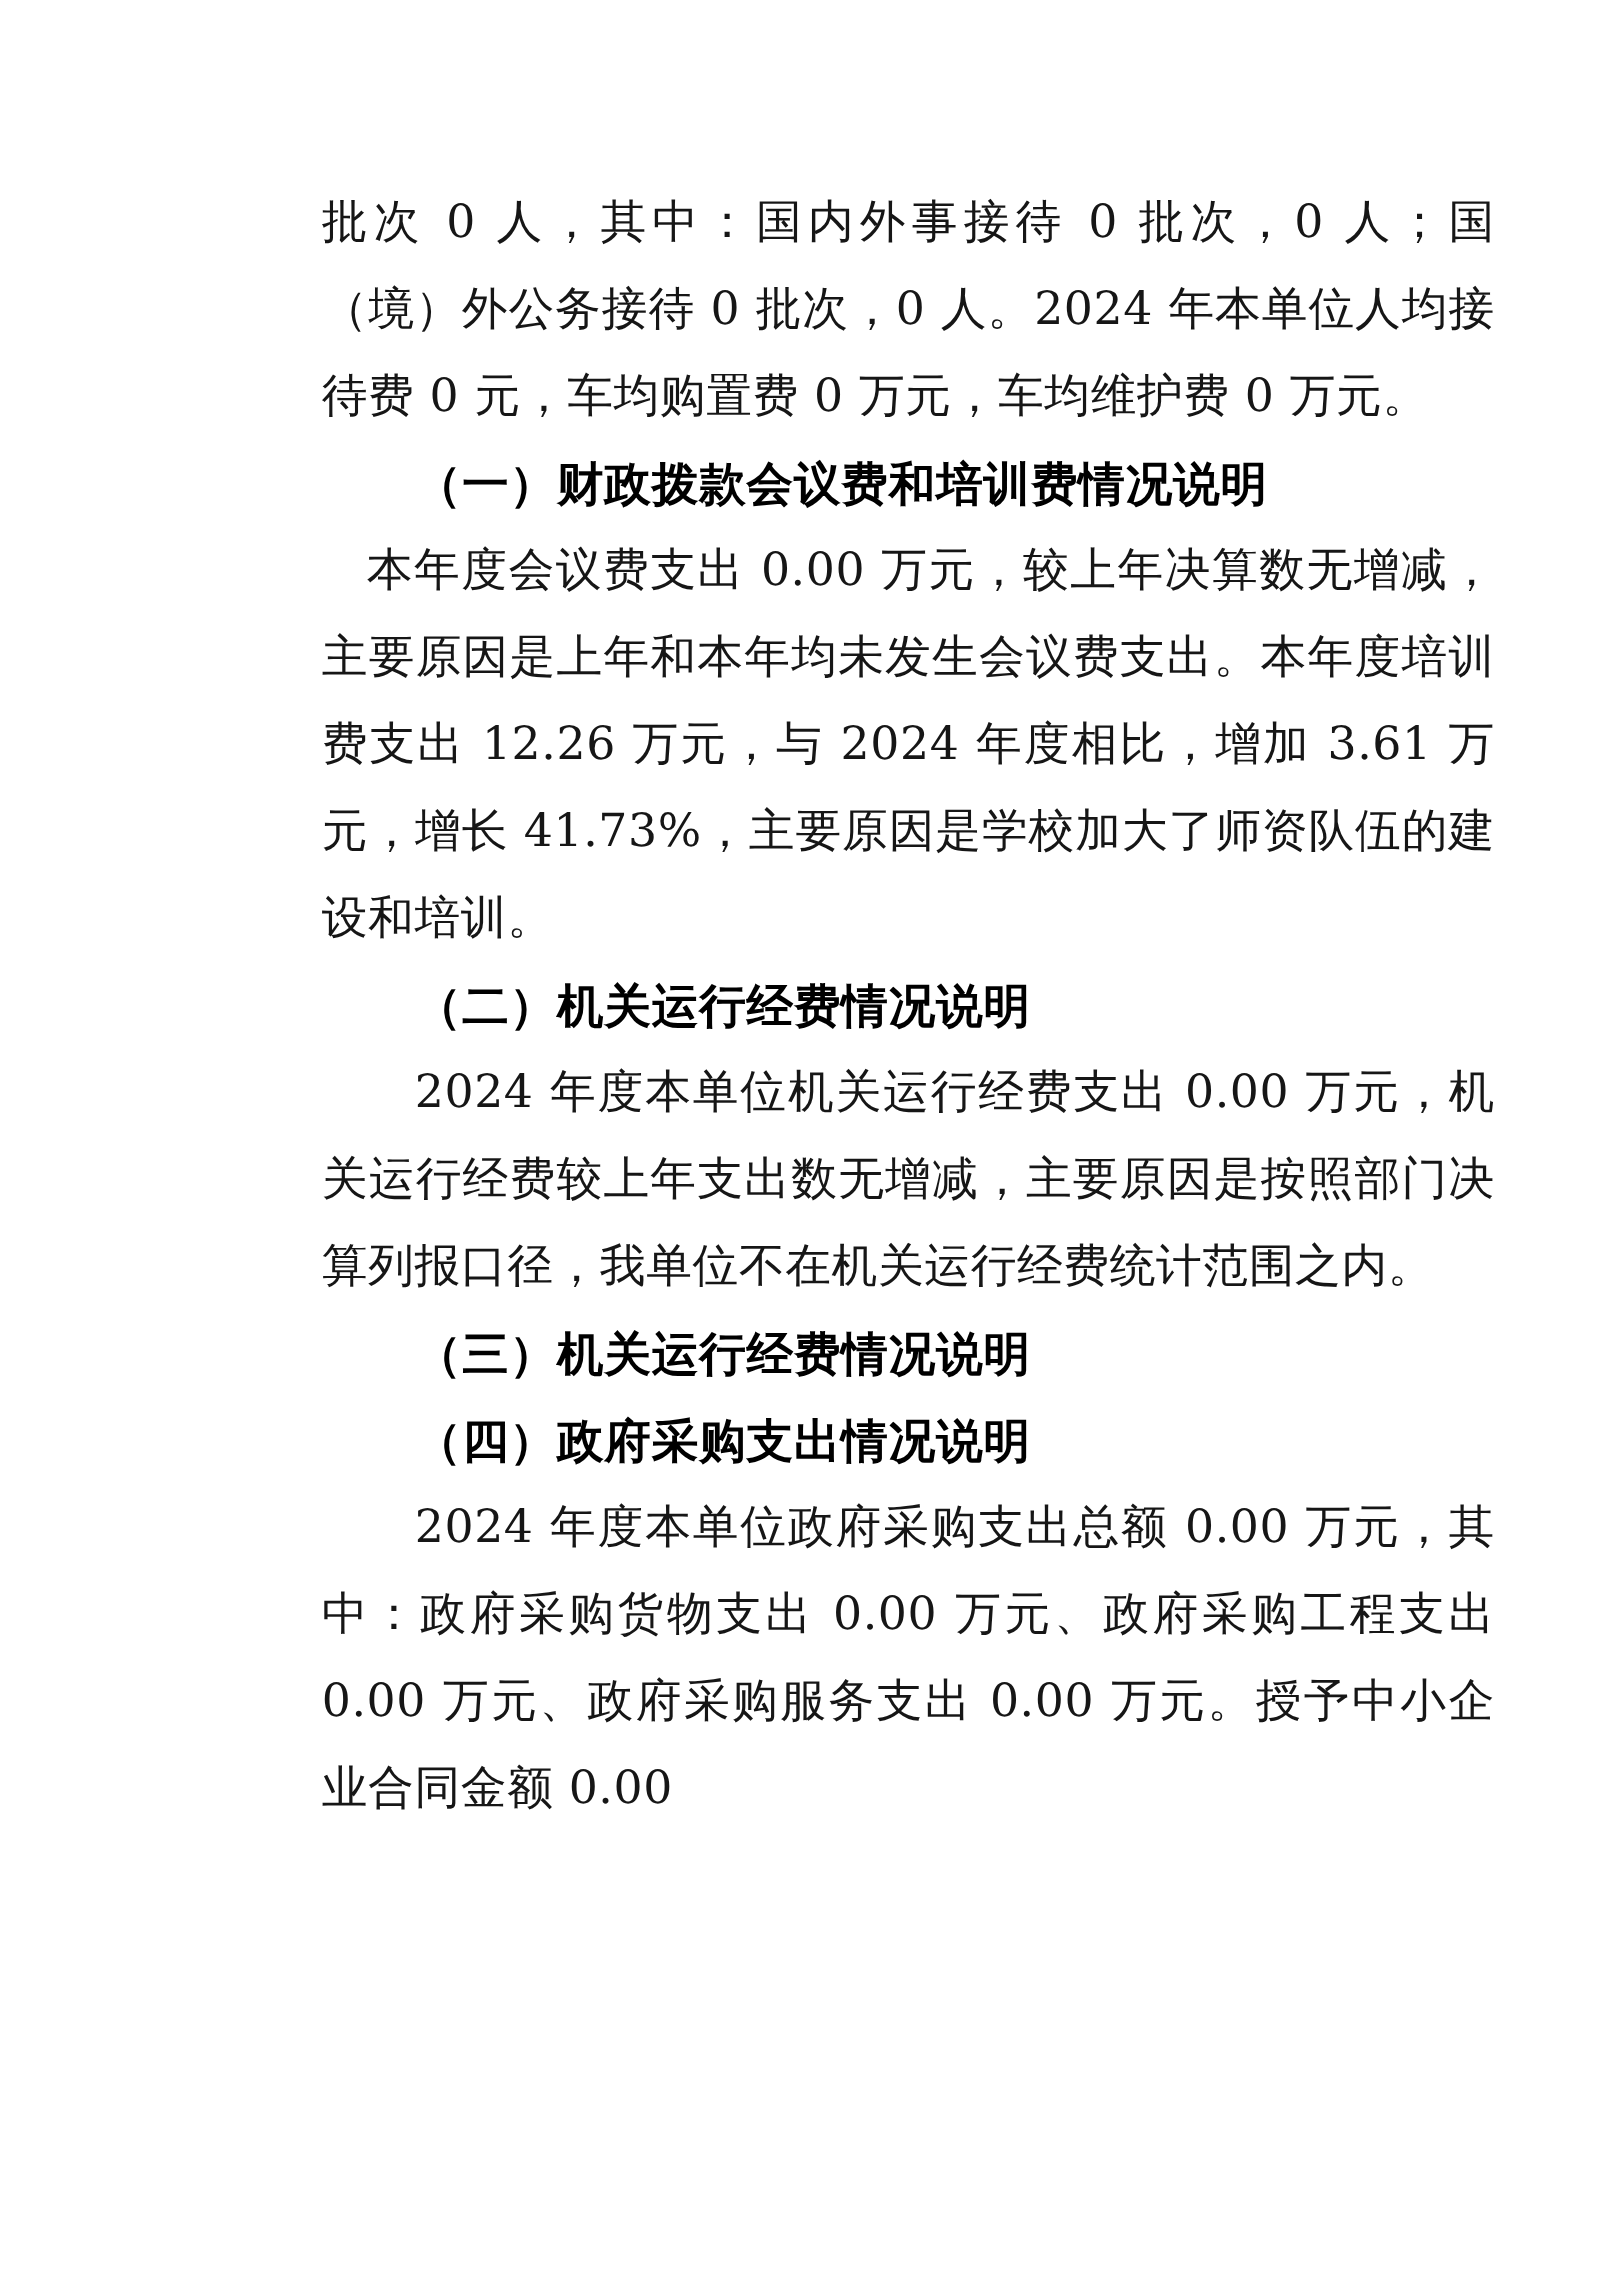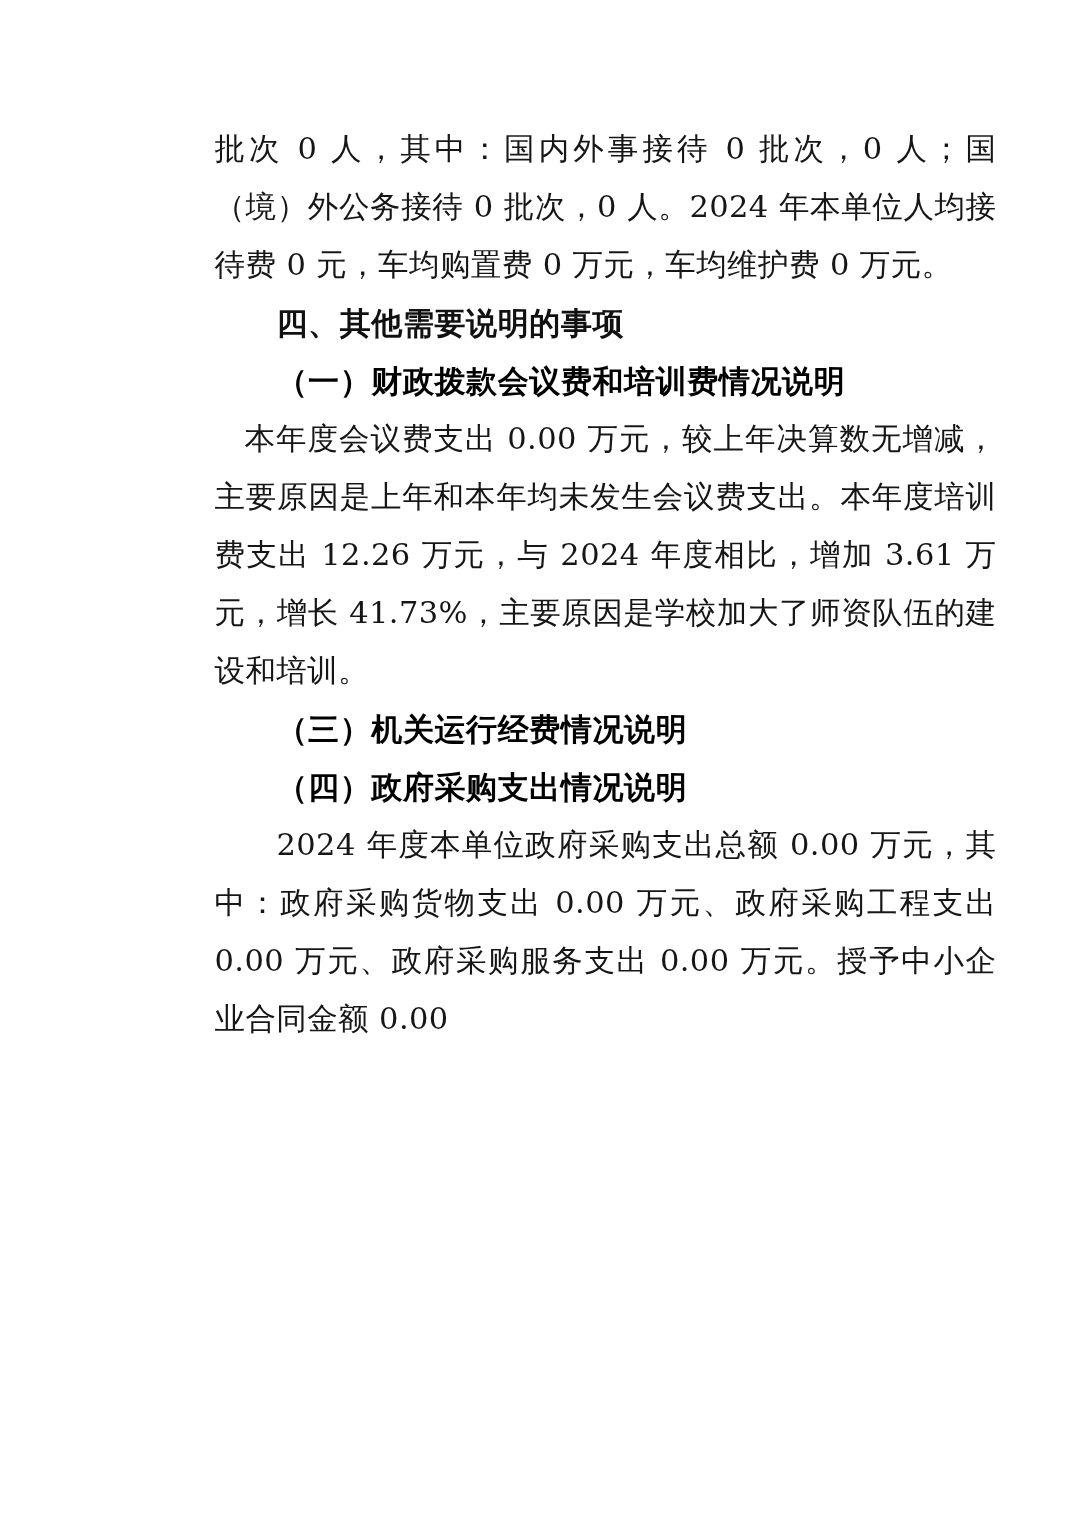--- a/index.html
+++ b/index.html
@@ -63,27 +63,28 @@
   }
 </style>
 </head>
 <body>
 
 <div class="page">
   <div class="content">
 
     <p class="body">批次 0 人，其中：国内外事接待 0 批次，0 人；国（境）外公务接待 0 批次，0 人。2024 年本单位人均接待费 0 元，车均购置费 0 万元，车均维护费 0 万元。</p>
 
-    <h2 class="heading">四、其他需要说明的事项</h2>
 
     <h3 class="subheading">（一）财政拨款会议费和培训费情况说明</h3>
 
     <p class="indent1">本年度会议费支出 0.00 万元，较上年决算数无增减，主要原因是上年和本年均未发生会议费支出。本年度培训费支出 12.26 万元，与 2024 年度相比，增加 3.61 万元，增长 41.73%，主要原因是学校加大了师资队伍的建设和培训。</p>
 
+    <h3 class="subheading">（二）机关运行经费情况说明</h3>
 
+    <p class="indent2">2024 年度本单位机关运行经费支出 0.00 万元，机关运行经费较上年支出数无增减，主要原因是按照部门决算列报口径，我单位不在机关运行经费统计范围之内。</p>
 
     <h3 class="subheading">（三）机关运行经费情况说明</h3>
 
 
     <h3 class="subheading">（四）政府采购支出情况说明</h3>
 
     <p class="indent2">2024 年度本单位政府采购支出总额 0.00 万元，其中：政府采购货物支出 0.00 万元、政府采购工程支出 0.00 万元、政府采购服务支出 0.00 万元。授予中小企业合同金额 0.00</p>
 
   </div>
 </div>

